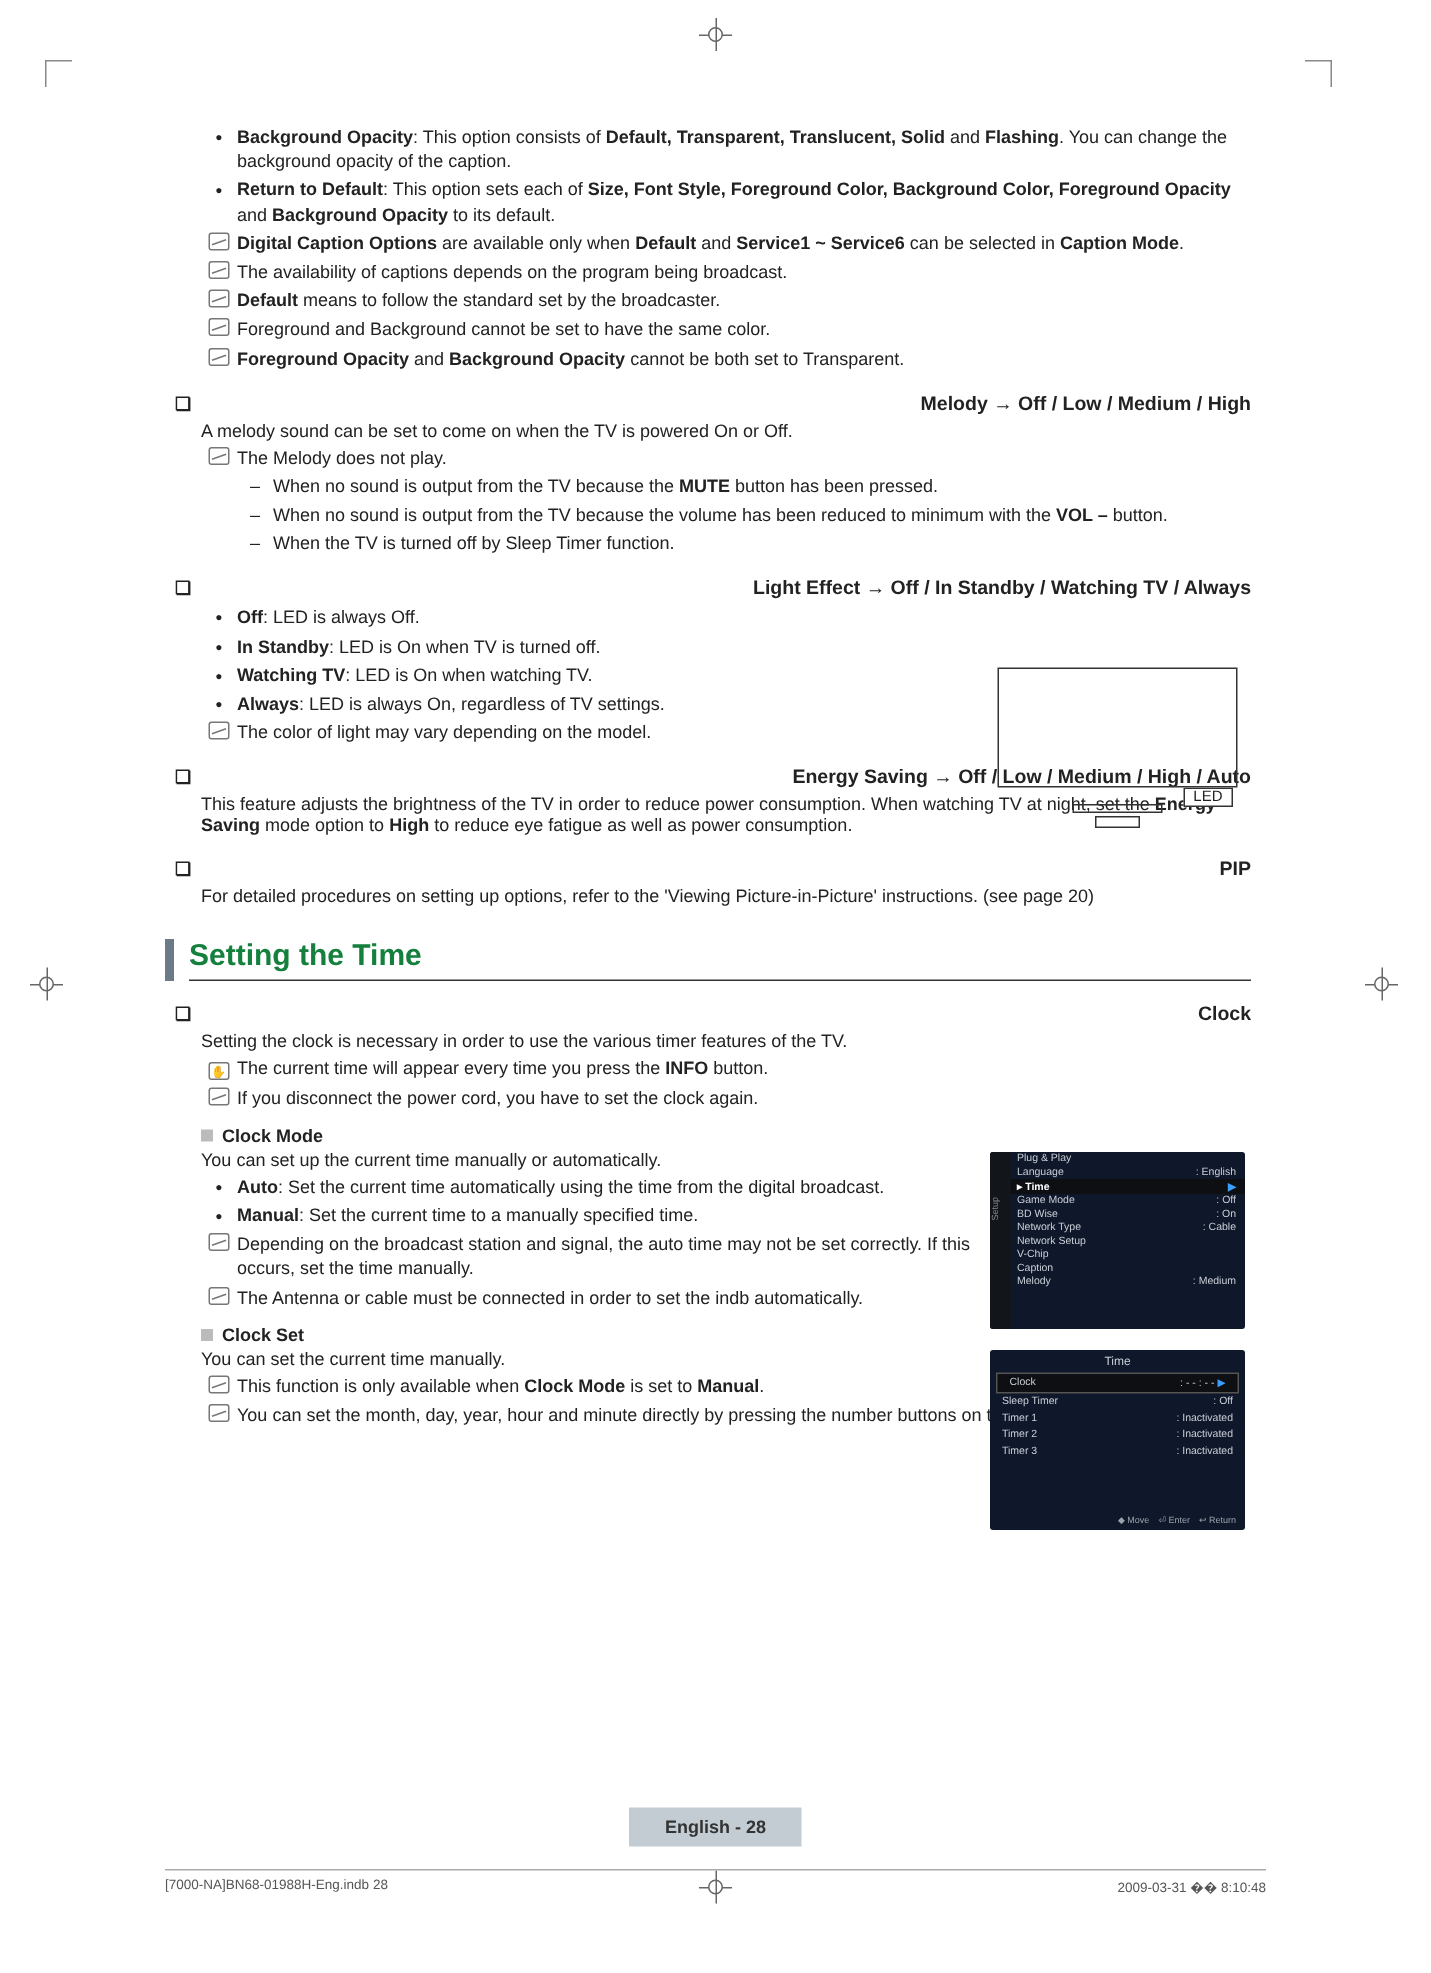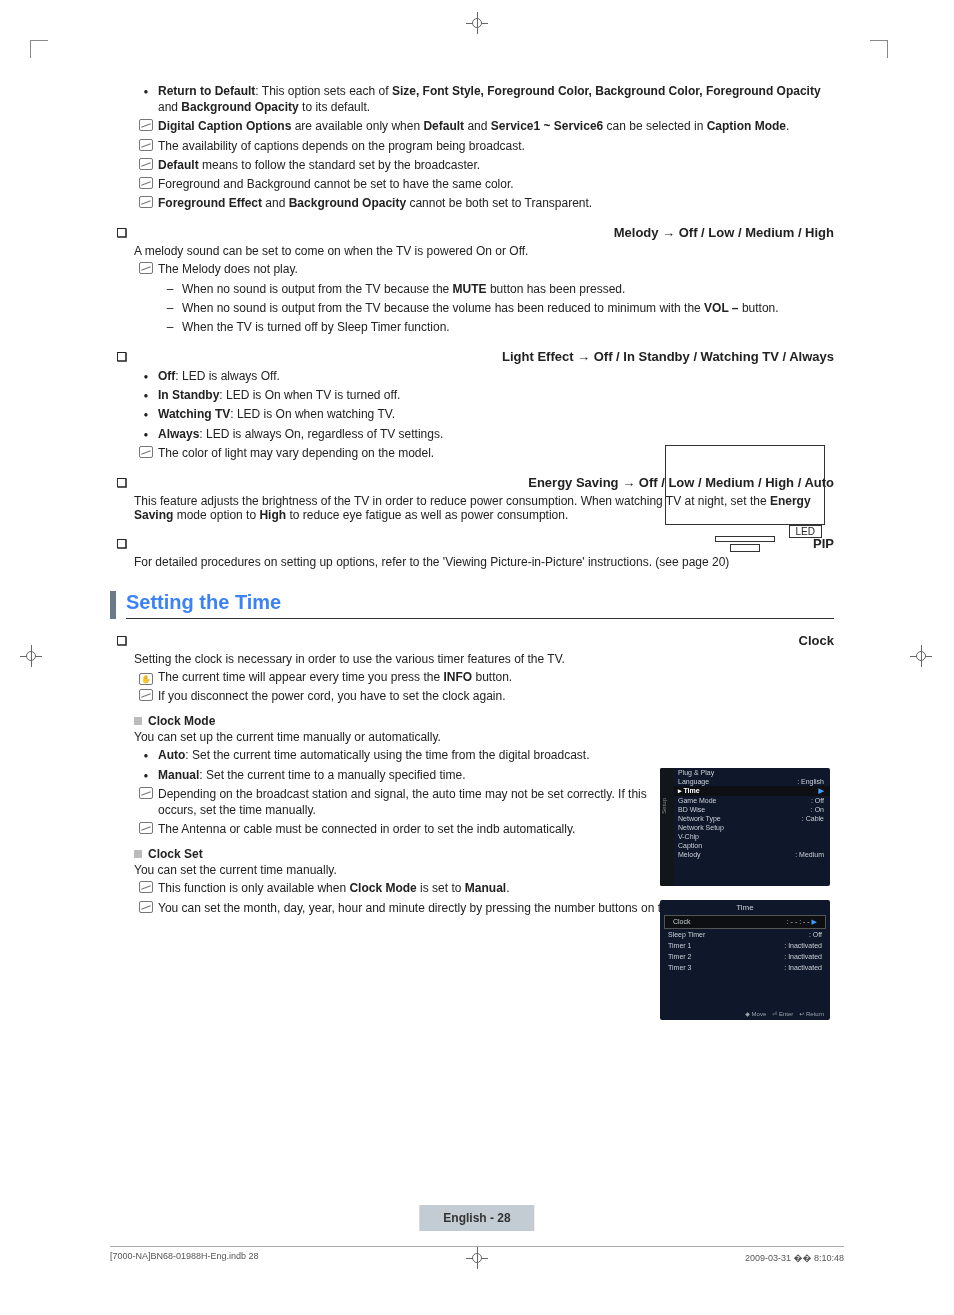--- a/index.html
+++ b/index.html
@@ -29,21 +29,21 @@
   .greysq { display:inline-block; width:8px; height:8px; background:#bbb; margin-right:6px; position:relative; top:0px; }
 
   .h-sq { font-weight: bold; font-size: 13px; margin-top: 14px; margin-bottom: 4px; display:flex;justify-content:space-between; }
   .h-sq .mk { flex:0 0 24px; text-align:center; }
   .h-sub { font-weight: bold; font-size: 12px; margin-top: 10px; margin-bottom: 2px; display:flex; align-items:center; }
   .ind1 { margin-left: 24px; }
   .ind2 { margin-left: 48px; }
 
   .section-title-wrap { margin-top: 22px; display:flex; align-items:stretch; }
   .section-bar { width:6px; background:#6b7a86; margin-right:10px; }
-  .section-title { font-size: 20px; font-weight: bold; color:#3b82f6; padding-bottom:4px; flex:1; border-bottom:1px solid #333; }
+  .section-title { font-size: 20px; font-weight: bold; color:#15803d; padding-bottom:4px; flex:1; border-bottom:1px solid #333; }
 
   
   .tvfig { position:absolute; left:660px; top:440px; width:170px; height:120px; }
   .tvscr { position:absolute; left:5px; top:5px; right:5px; bottom:35px; border:1px solid #333; }
   .tvbase { position:absolute; left:55px; bottom:18px; width:60px; height:6px; border:1px solid #333; }
   .tvstand { position:absolute; left:70px; bottom:8px; width:30px; height:8px; border:1px solid #333; }
   .tvled { position:absolute; right:8px; bottom:22px; border:1px solid #333; padding:0 6px; font-size:10px; background:#fff; }
 
   
   .osd { position:absolute; left:660px; width:170px; background:#0f172a; color:#c9cfd6; font-size:7px; border-radius:2px; overflow:hidden; }
@@ -81,20 +81,24 @@
   </div>
 <div class="regmark bottom">
     <div class="dot"></div>
   </div>
 
 <div class="page">
 
   <ul class="flat ind1" id="top-bullets">
       <div class="li">
         <span class="mk"><span class="bullet"></span></span>
+        <span class="tx"><b>Background Opacity</b>: This option consists of <b>Default, Transparent, Translucent, Solid</b> and <b>Flashing</b>. You can change the background opacity of the caption.</span>
+      </div>
+      <div class="li">
+        <span class="mk"><span class="bullet"></span></span>
         <span class="tx"><b>Return to Default</b>: This option sets each of <b>Size, Font Style, Foreground Color, Background Color, Foreground Opacity</b> and <b>Background Opacity</b> to its default.</span>
       </div>
     </ul>
   <ul class="flat ind1" id="top-notes">
       <div class="li">
         <span class="mk"><span class="noteico"></span></span>
         <span class="tx"><b>Digital Caption Options</b> are available only when <b>Default</b> and <b>Service1 ~ Service6</b> can be selected in <b>Caption Mode</b>.</span>
       </div>
       <div class="li">
         <span class="mk"><span class="noteico"></span></span>
@@ -103,21 +107,21 @@
       <div class="li">
         <span class="mk"><span class="noteico"></span></span>
         <span class="tx"><b>Default</b> means to follow the standard set by the broadcaster.</span>
       </div>
       <div class="li">
         <span class="mk"><span class="noteico"></span></span>
         <span class="tx">Foreground and Background cannot be set to have the same color.</span>
       </div>
       <div class="li">
         <span class="mk"><span class="noteico"></span></span>
-        <span class="tx"><b>Foreground Effect</b> and <b>Background Opacity</b> cannot be both set to Transparent.</span>
+        <span class="tx"><b>Foreground Opacity</b> and <b>Background Opacity</b> cannot be both set to Transparent.</span>
       </div>
     </ul>
 
   <div class="h-sq">
       <span class="mk sq"></span>
       <span>Melody → Off / Low / Medium / High</span>
     </div>
   <div class="ind1">A melody sound can be set to come on when the TV is powered On or Off.</div>
   <div class="li ind1">
       <span class="mk"><span class="noteico"></span></span>

